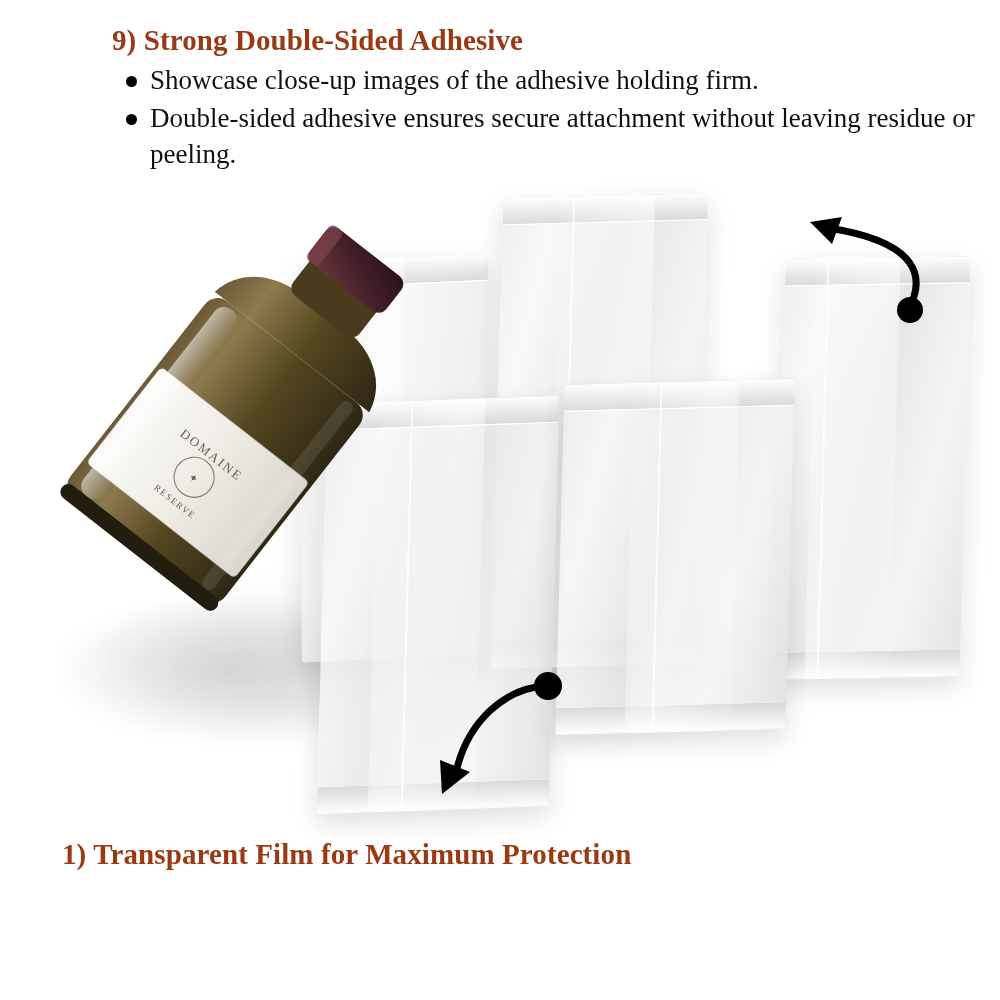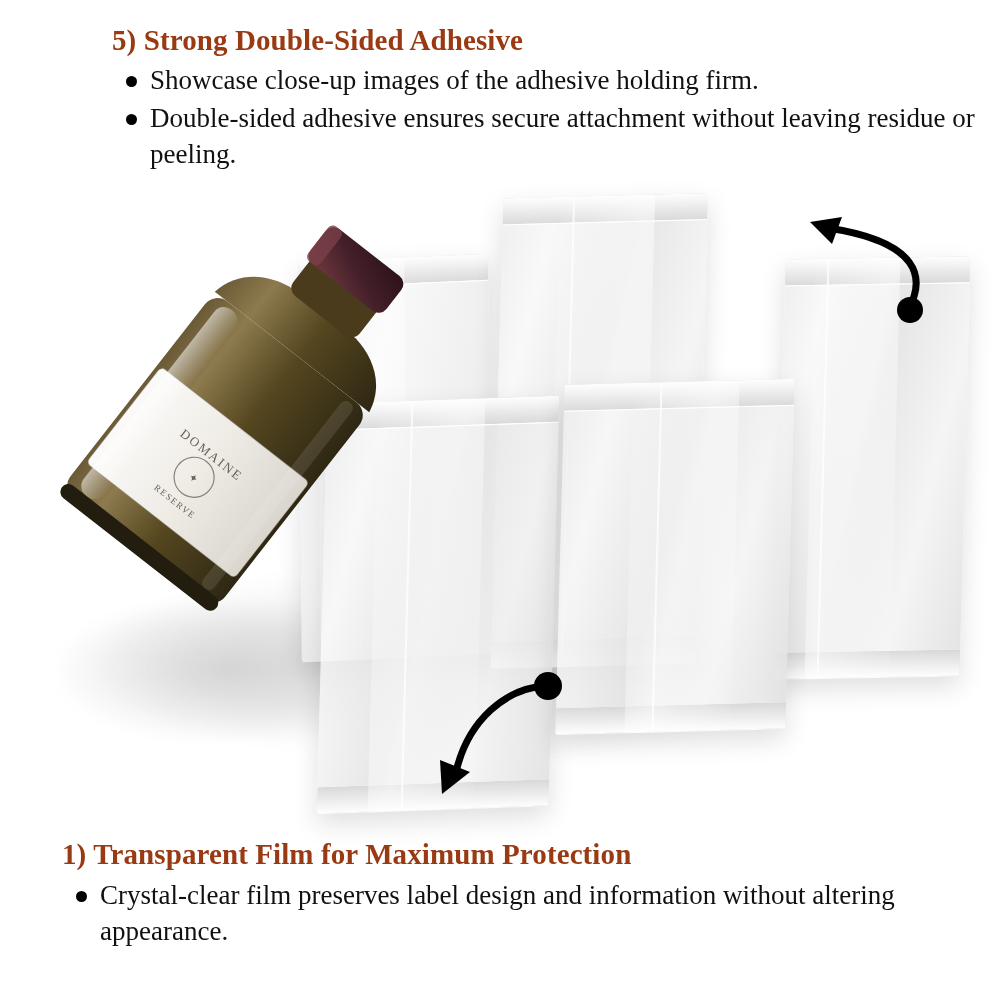--- a/index.html
+++ b/index.html
@@ -299,25 +299,22 @@
 
 <div class="arrow" id="arrow-bottom">
   <svg width="180" height="160" viewBox="0 0 180 160" xmlns="http://www.w3.org/2000/svg">
     <path d="M126 26 C 86 28, 48 60, 36 112" fill="none" stroke="#000" stroke-width="7" stroke-linecap="round"></path>
     <path d="M22 134 L 20 100 L 50 112 Z" fill="#000"></path>
     <circle cx="128" cy="26" r="14" fill="#000"></circle>
   </svg>
 </div>
 
 <div class="section" id="section-top">
-  <h2 class="section-title">5) Strong Double-Sided Adhesive</h2>
+  <h2 class="section-title">9) Strong Double-Sided Adhesive</h2>
   <ul class="bullets">
     <li><span class="dot"></span><span>Showcase close-up images of the adhesive holding firm.</span></li>
     <li><span class="dot"></span><span>Double-sided adhesive ensures secure attachment without leaving residue or peeling.</span></li>
   </ul>
 </div>
 
 <div class="section" id="section-bottom">
   <h2 class="section-title">1) Transparent Film for Maximum Protection</h2>
-  <ul class="bullets">
-    <li><span class="dot"></span><span>Crystal-clear film preserves label design and information without altering appearance.</span></li>
-  </ul>
 </div>
 
 </body></html>

